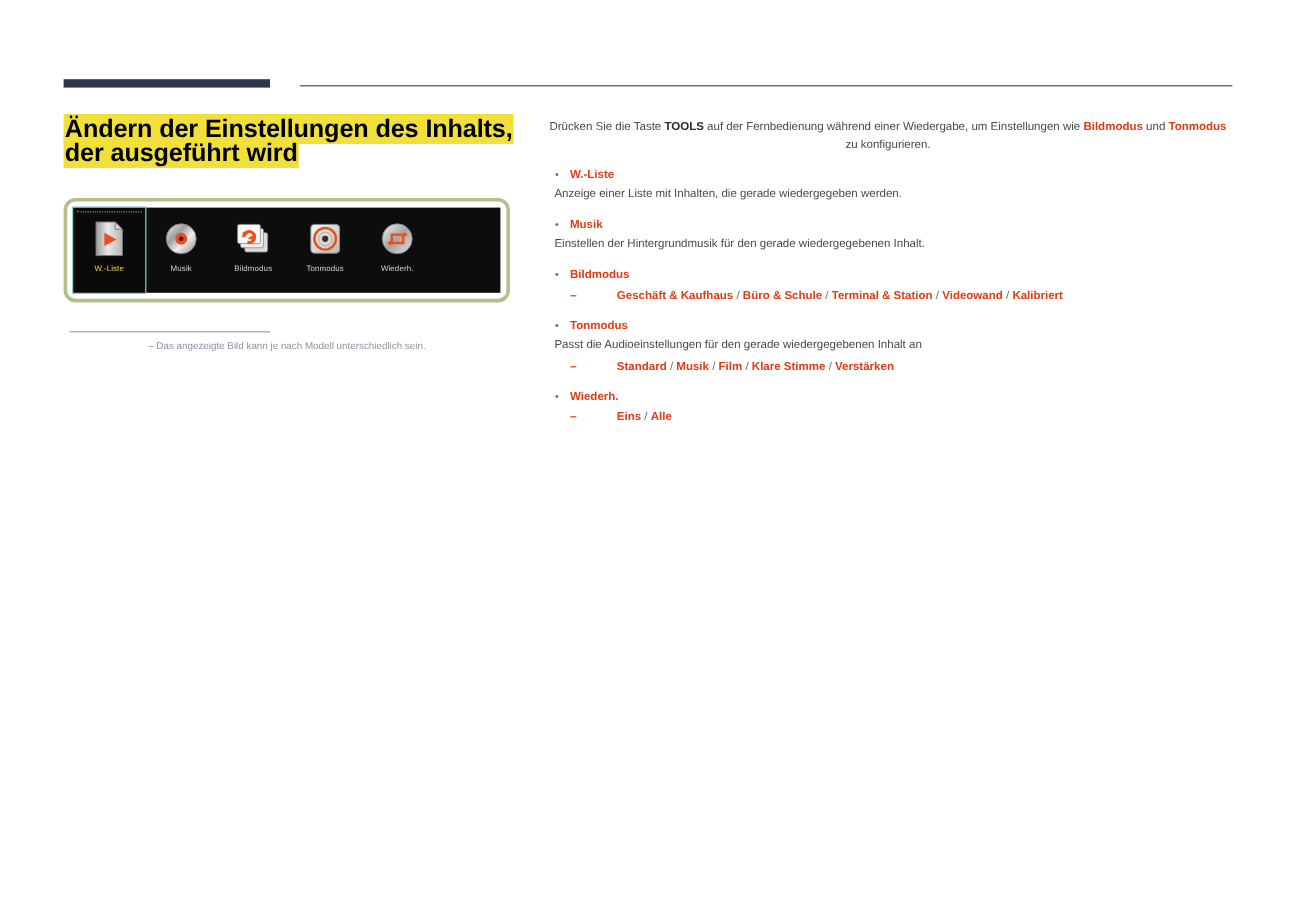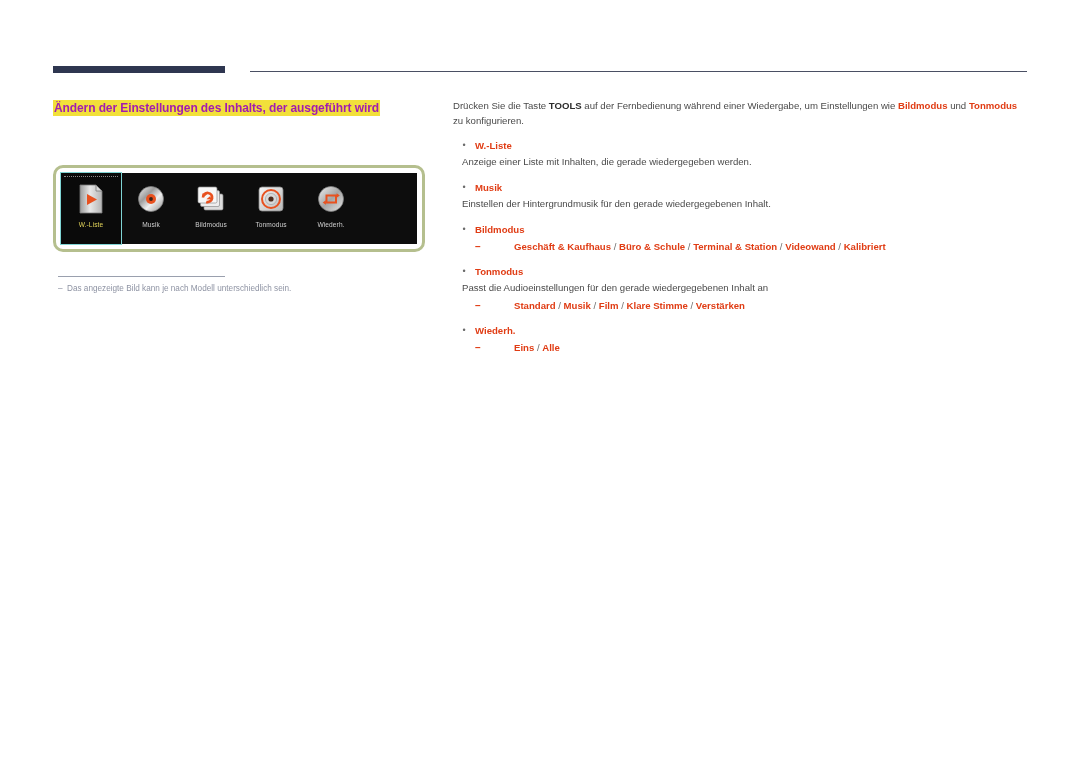--- a/index.html
+++ b/index.html
@@ -40,24 +40,24 @@
     height: 1px;
     background: #4a4f63;
   }
 
   
   .page-title {
     position: absolute;
     left: 53px;
     top: 98px;
     width: 380px;
-    font-size: 12px;
+    font-size: 21px;
     font-weight: bold;
     line-height: 20px;
-    color: #a21caf;
+    color: #000000;
     letter-spacing: -0.1px;
   }
   .page-title .hl {
     background: #f2e03a;
     box-decoration-break: clone;
     -webkit-box-decoration-break: clone;
     padding: 1px 1px;
   }
 
   
@@ -130,38 +130,40 @@
   }
   .note-line {
     position: absolute;
     left: 58px;
     top: 283px;
     width: 360px;
     font-size: 8.2px;
     color: #8e93a3;
     line-height: 12px;
     white-space: nowrap;
+    text-align: center;
   }
   .note-line .dash {
     display: inline-block;
     width: 9px;
     color: #8e93a3;
   }
 
   
   .right-col {
     position: absolute;
     left: 453px;
     top: 99px;
     width: 574px;
   }
   .intro {
     font-size: 9.6px;
     line-height: 14.6px;
     color: #4a4a4a;
+    text-align: center;
   }
   .intro b { color: #2b2b2b; font-weight: bold; }
   .intro .accent { color: #e03c14; font-weight: bold; }
 
   .bullet-block { margin-top: 10px; }
   .bullet-row {
     display: flex;
     align-items: flex-start;
   }
   .bullet-dot {

